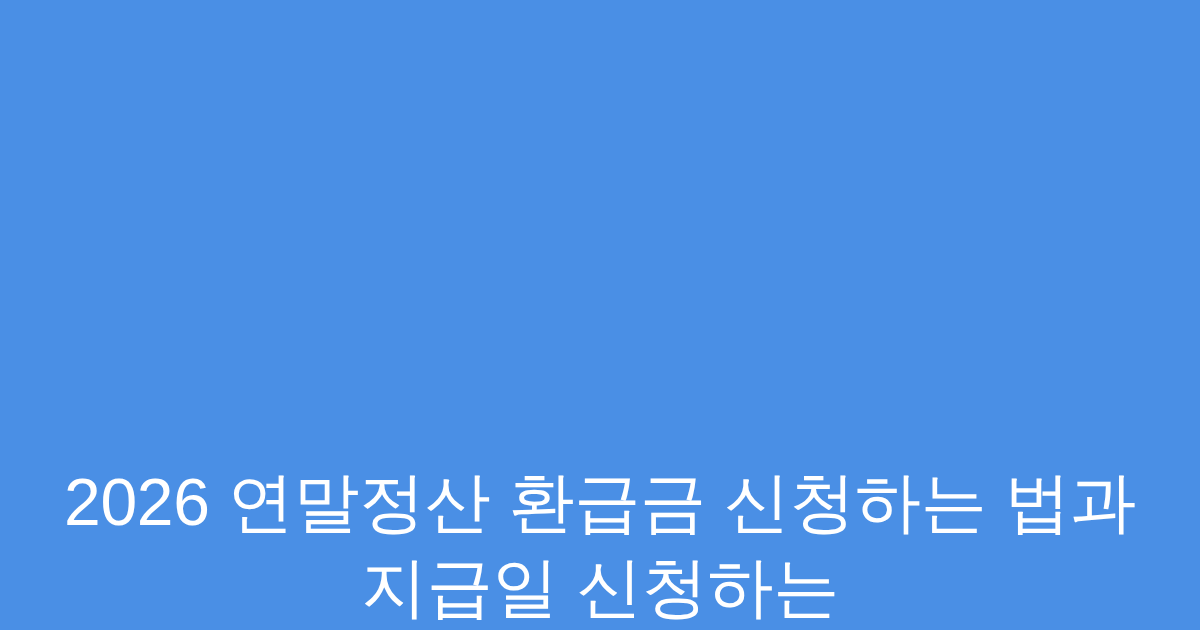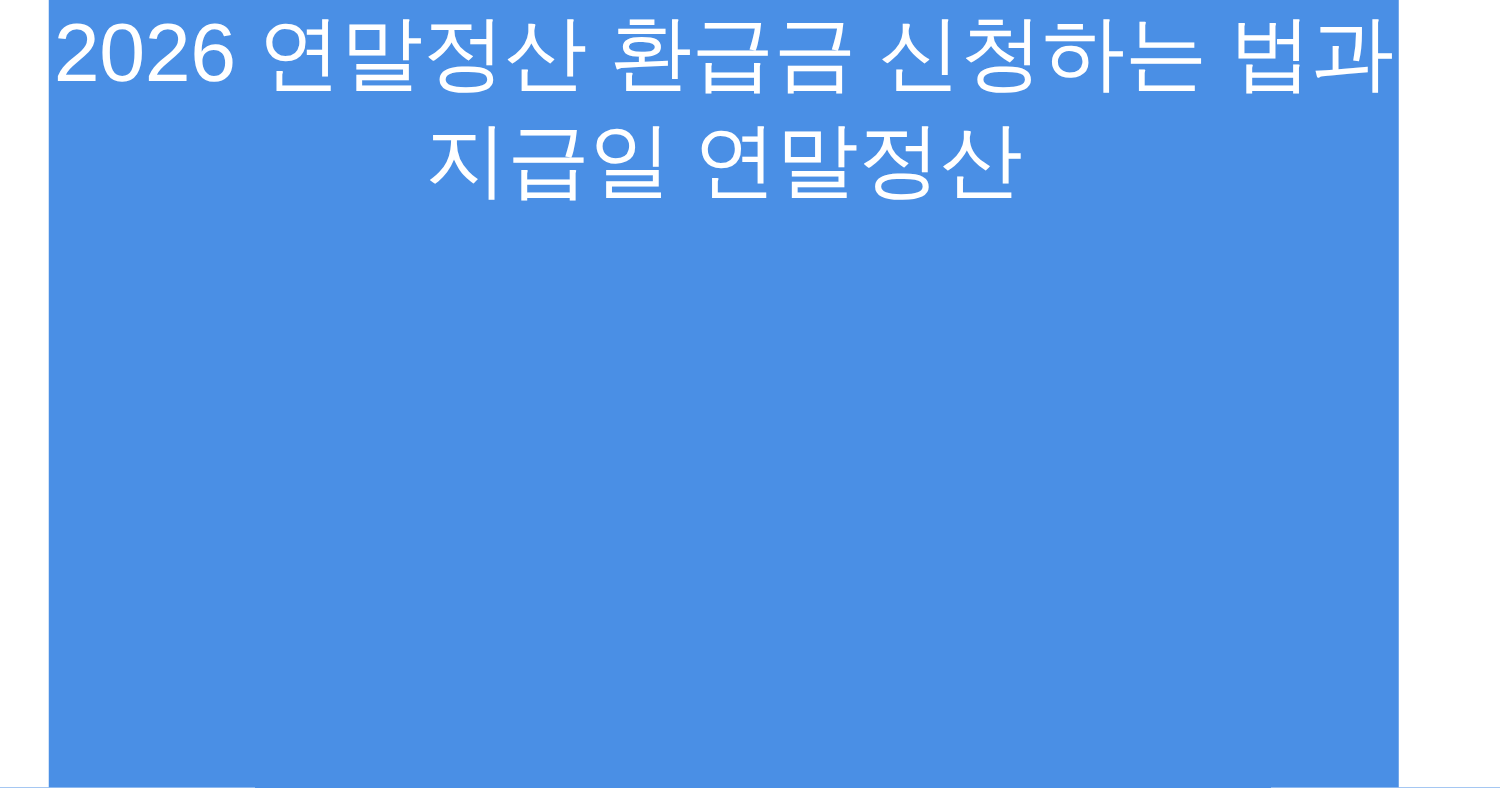--- a/index.html
+++ b/index.html
@@ -12,28 +12,27 @@
     width: 1200px;
     height: 630px;
     overflow: hidden;
     font-family: "Liberation Sans", "DejaVu Sans", sans-serif;
   }
 
   
   #thumbnail-card {
     position: relative;
     box-sizing: border-box;
-    width: 1080px;
+    width: 1200px;
     height: 630px;
     display: flex;
-    align-items: flex-start;
+    align-items: flex-end;
     justify-content: center;
     background-color: #4a8fe5;   
     overflow: hidden;
-    margin-left: 39px;
   }
 
   
   #title-block {
     width: 1100px;
     margin: 0;
     padding: 0;
     text-align: center;
     color: #ffffff;              
     font-family: "Liberation Sans", "DejaVu Sans", sans-serif;
@@ -50,16 +49,16 @@
     display: block;
   }
 </style>
 </head>
 <body>
 
 <div id="thumbnail-card" style="background-color: rgb(74, 143, 229);">
 
   <h1 id="title-block" style="color: rgb(255, 255, 255);">
     <span class="title-line">2026 연말정산 환급금 신청하는 법과</span>
-    <span class="title-line">지급일 연말정산</span>
+    <span class="title-line">지급일 신청하는</span>
   </h1>
 
 </div>
 
 </body></html>

